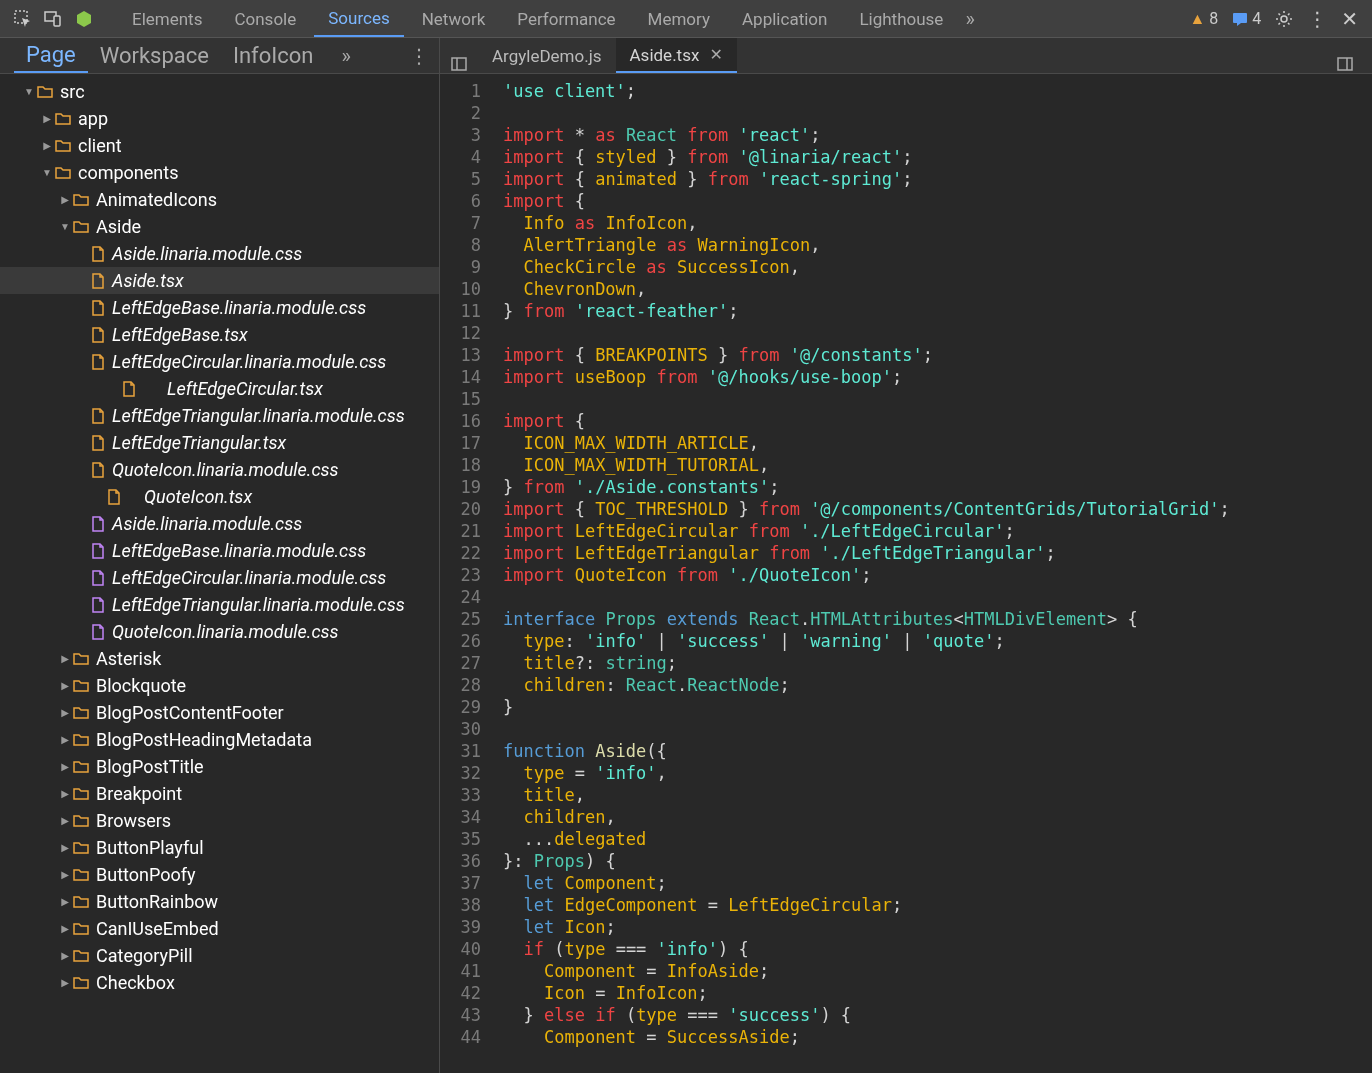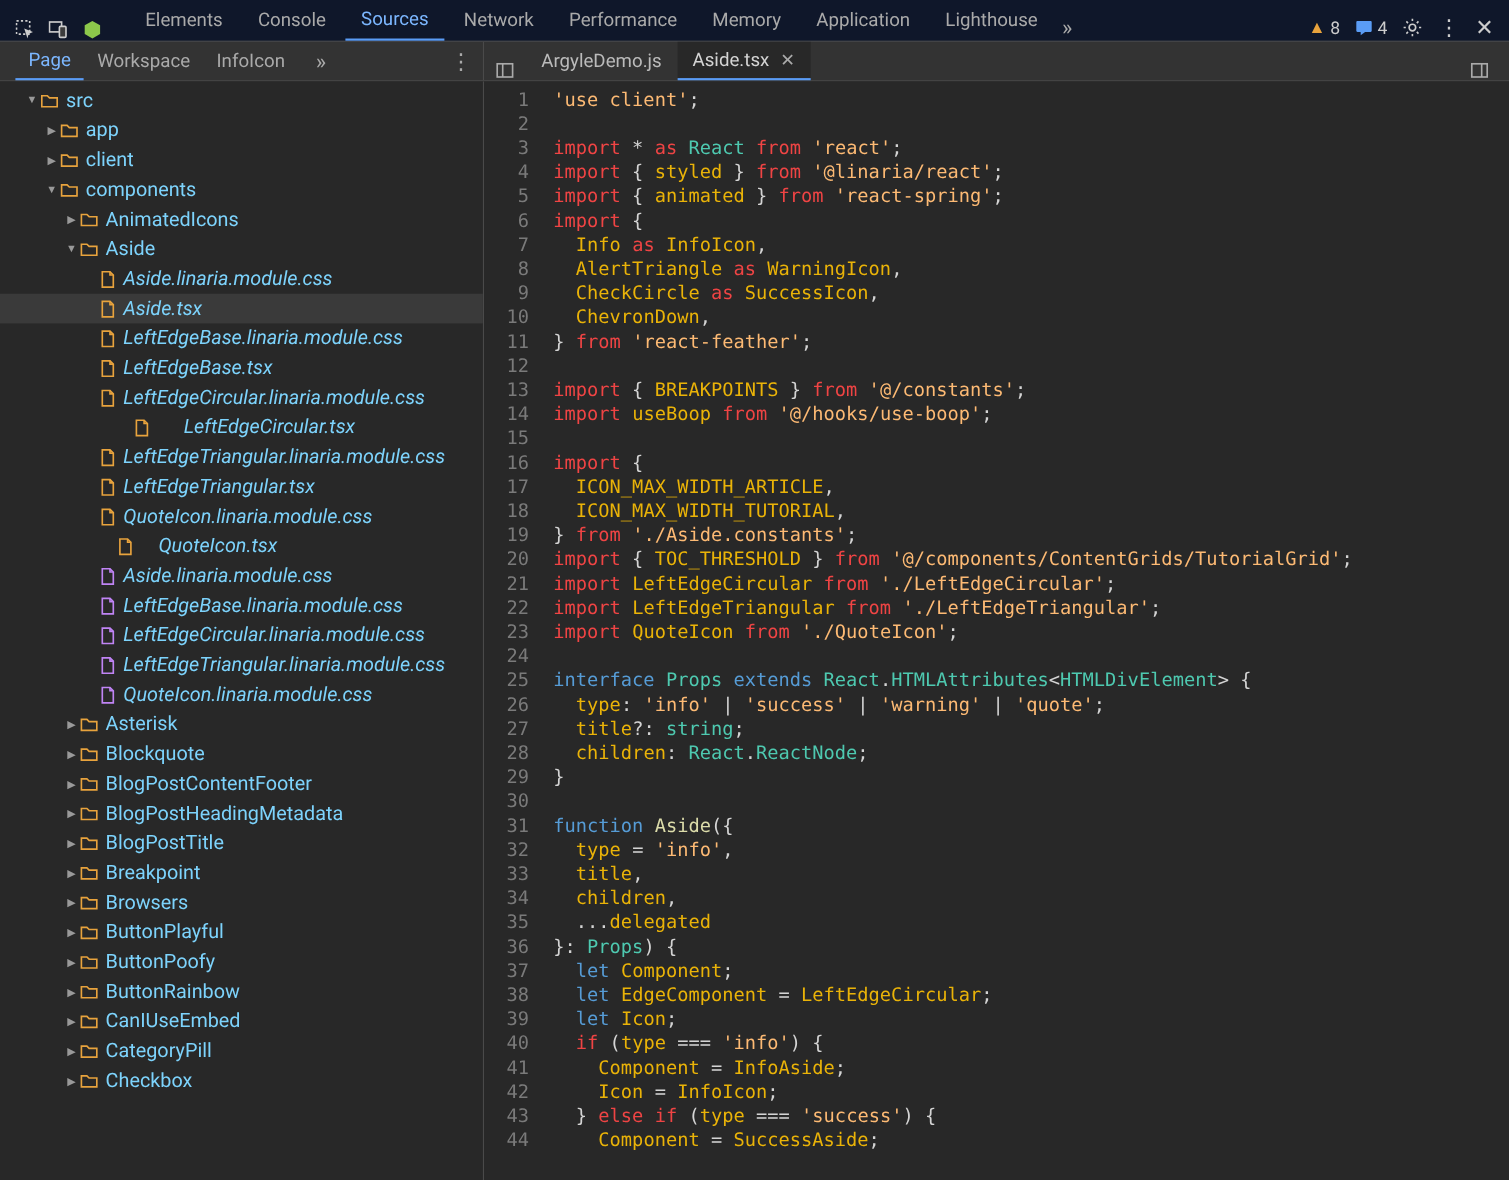--- a/index.html
+++ b/index.html
@@ -9,23 +9,23 @@
   color: #ccc;
   width: 1372px;
   height: 1073px;
   overflow: hidden;
   font-size: 16px;
 }
 
 
 .top-bar {
   display: flex;
-  align-items: flex-end;
+  align-items: center;
   height: 38px;
-  background: #0f172a;
+  background: #404040;
   border-bottom: 1px solid #555;
   padding: 0 8px;
 }
 .top-bar-icons { display: flex; gap: 12px; align-items: center; padding: 0 6px; }
 .top-bar-icons svg { fill: #ccc; }
 .top-tabs { display: flex; gap: 4px; margin-left: 18px; align-items: stretch; height: 100%; }
 .top-tab {
   padding: 0 14px;
   color: #aaa;
   cursor: pointer;
@@ -51,21 +51,21 @@
   display: flex;
   align-items: center;
   gap: 4px;
   padding-left: 14px;
   border-right: 1px solid #4a4a4a;
 }
 .sec-tab {
   padding: 0 12px;
   color: #aaa;
   cursor: pointer;
-  font-size: 17px;
+  font-size: 22px;
   height: 100%;
   display: flex;
   align-items: center;
 }
 .sec-tab.active { color: #7cb7ff; border-bottom: 2px solid #5a9cf5; }
 .more-dots { margin-left: auto; margin-right: 10px; color: #aaa; cursor: pointer; font-size: 20px; }
 
 .right-secondary { flex: 1; display: flex; align-items: flex-end; }
 .editor-tab {
   padding: 0 14px;
@@ -99,21 +99,21 @@
   cursor: pointer;
   font-size: 18px;
   white-space: nowrap;
 }
 .tree-item.highlighted { background: #3a3a3a; }
 .tree-arrow { width: 14px; display: inline-flex; justify-content: center; color: #999; font-size: 10px; }
 .folder-icon { color: #e8a33d; margin-right: 6px; display: inline-flex; }
 .file-icon { margin-right: 6px; display: inline-flex; }
 .file-icon.orange { color: #e8a33d; }
 .file-icon.purple { color: #c084f5; }
-.tree-label { color: #7dd3fc; }
+.tree-label { color: #ffffff; }
 .tree-item .tree-label.italic { font-style: italic; }
 
 
 .editor { flex: 1; display: flex; background: #282828; overflow: auto; }
 .gutter {
   width: 55px;
   text-align: right;
   padding-right: 14px;
   color: #7a7a7a;
   font-family: Menlo, Consolas, monospace;
@@ -127,21 +127,21 @@
   font-family: Menlo, Consolas, monospace;
   font-size: 17px;
   line-height: 22px;
   padding-top: 6px;
   padding-left: 8px;
   white-space: pre;
   color: #d4d4d4;
 }
 .tk-kw { color: #ef4444; }
 .tk-sp { color: #569cd6; }
-.tk-str { color: #fdba74; }
+.tk-str { color: #5eead4; }
 .tk-var { color: #eab308; }
 .tk-cls { color: #4ec9b0; }
 .tk-fn { color: #dcdcaa; }
 .pun { color: #d4d4d4; }
 
 svg { display: block; }
 </style>
 </head>
 <body>
 

